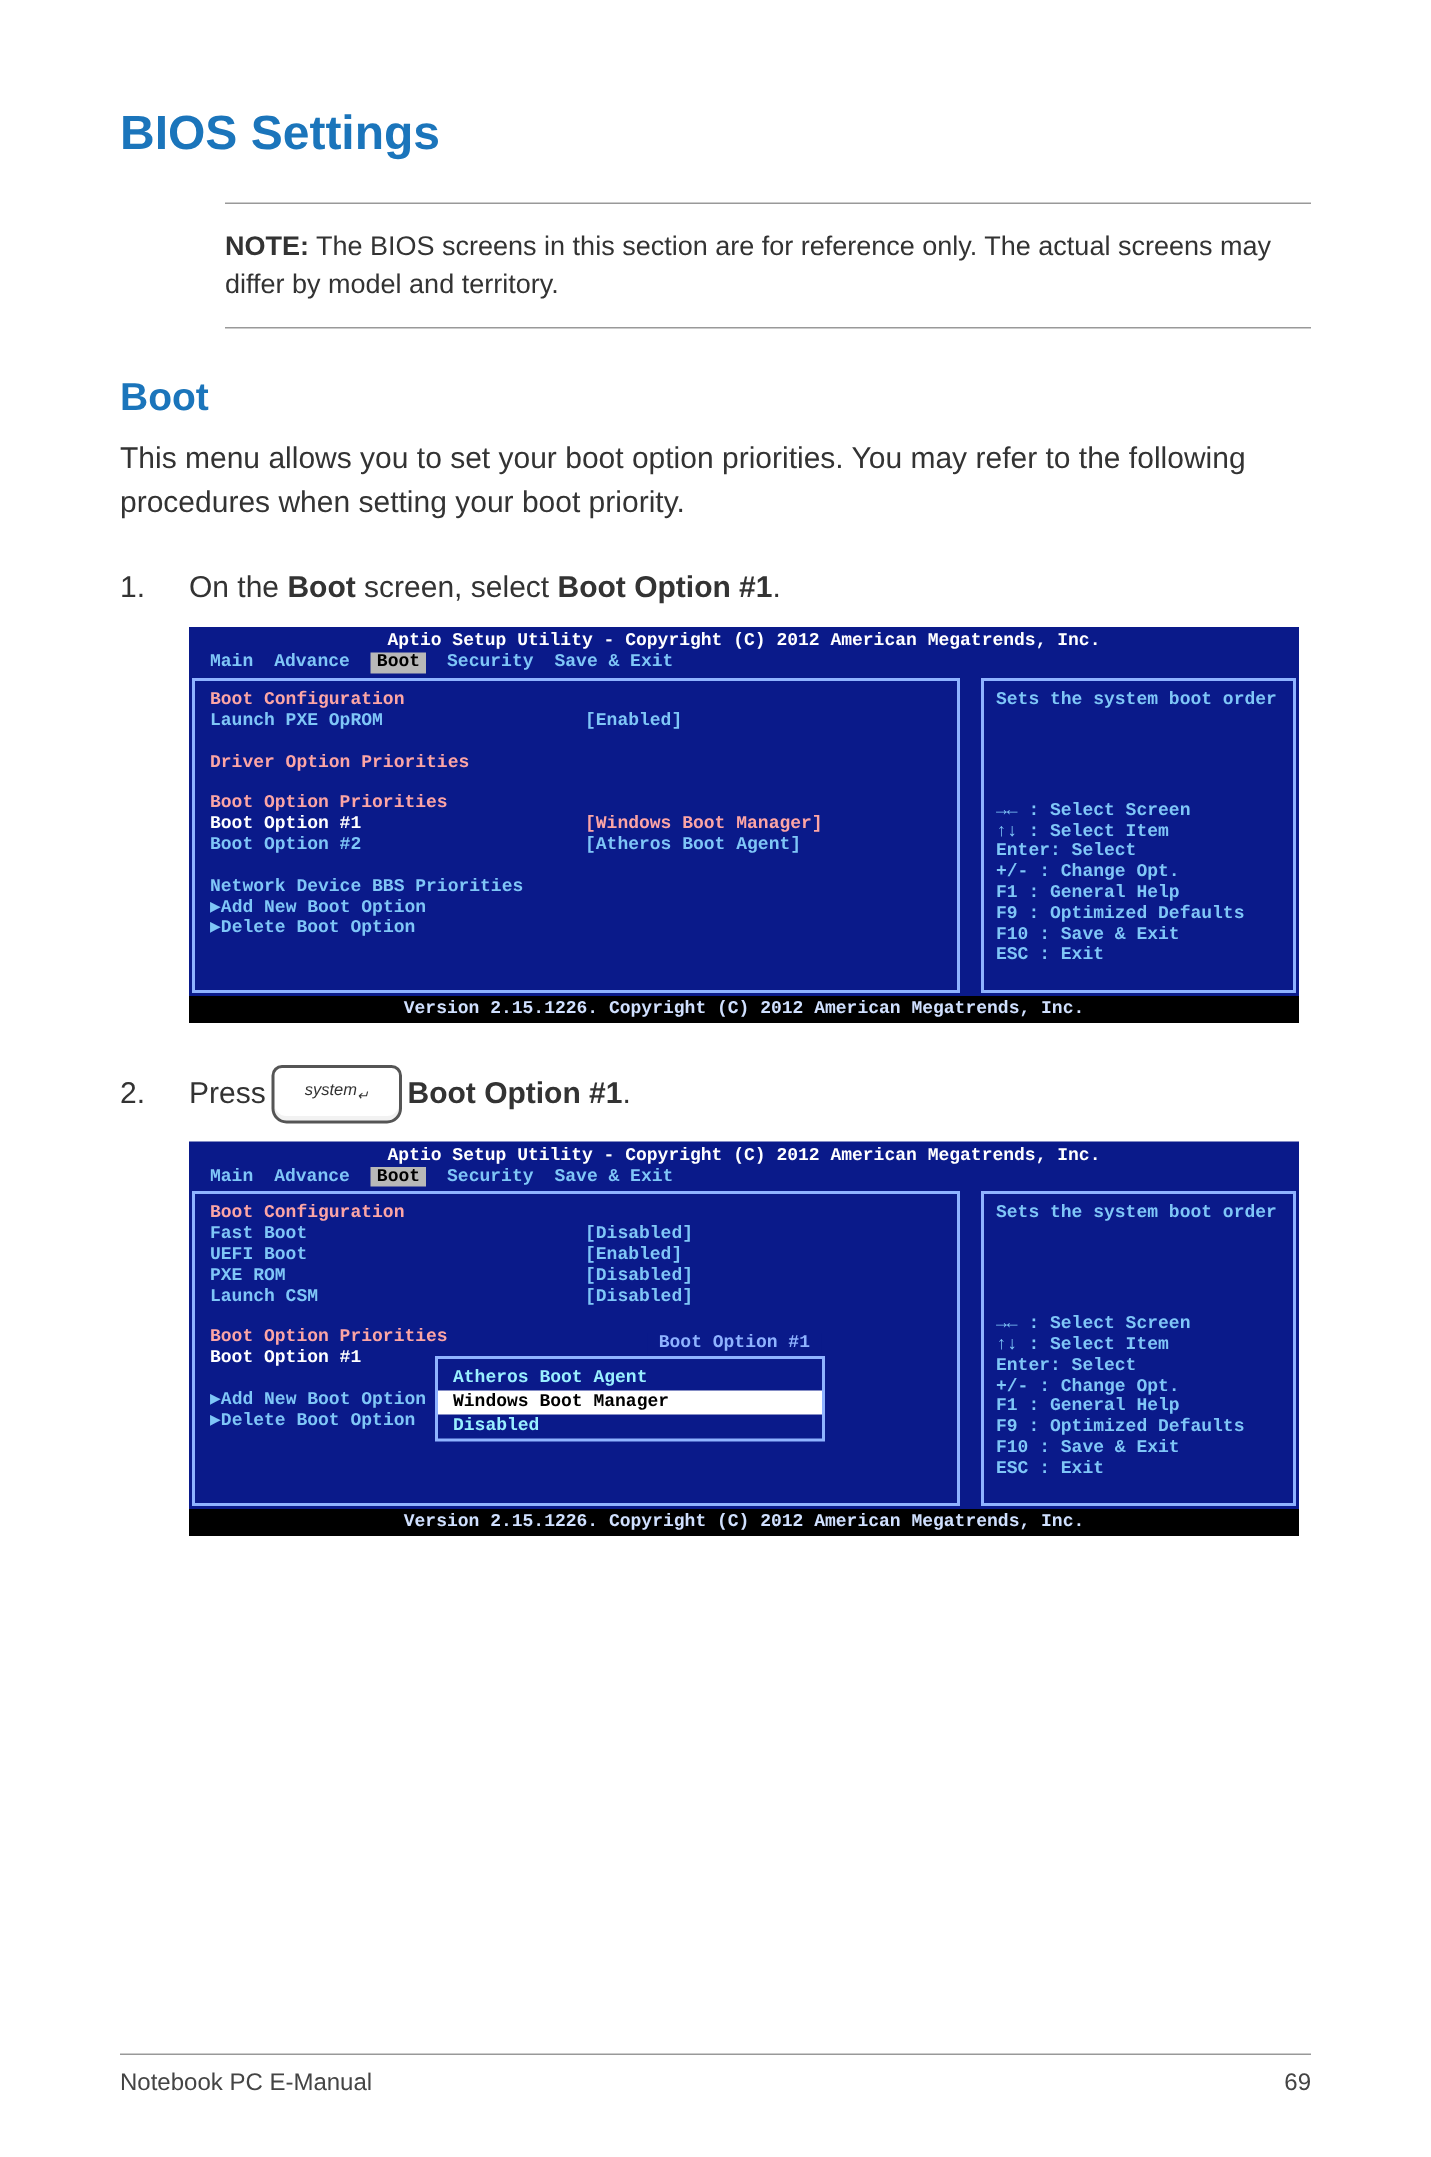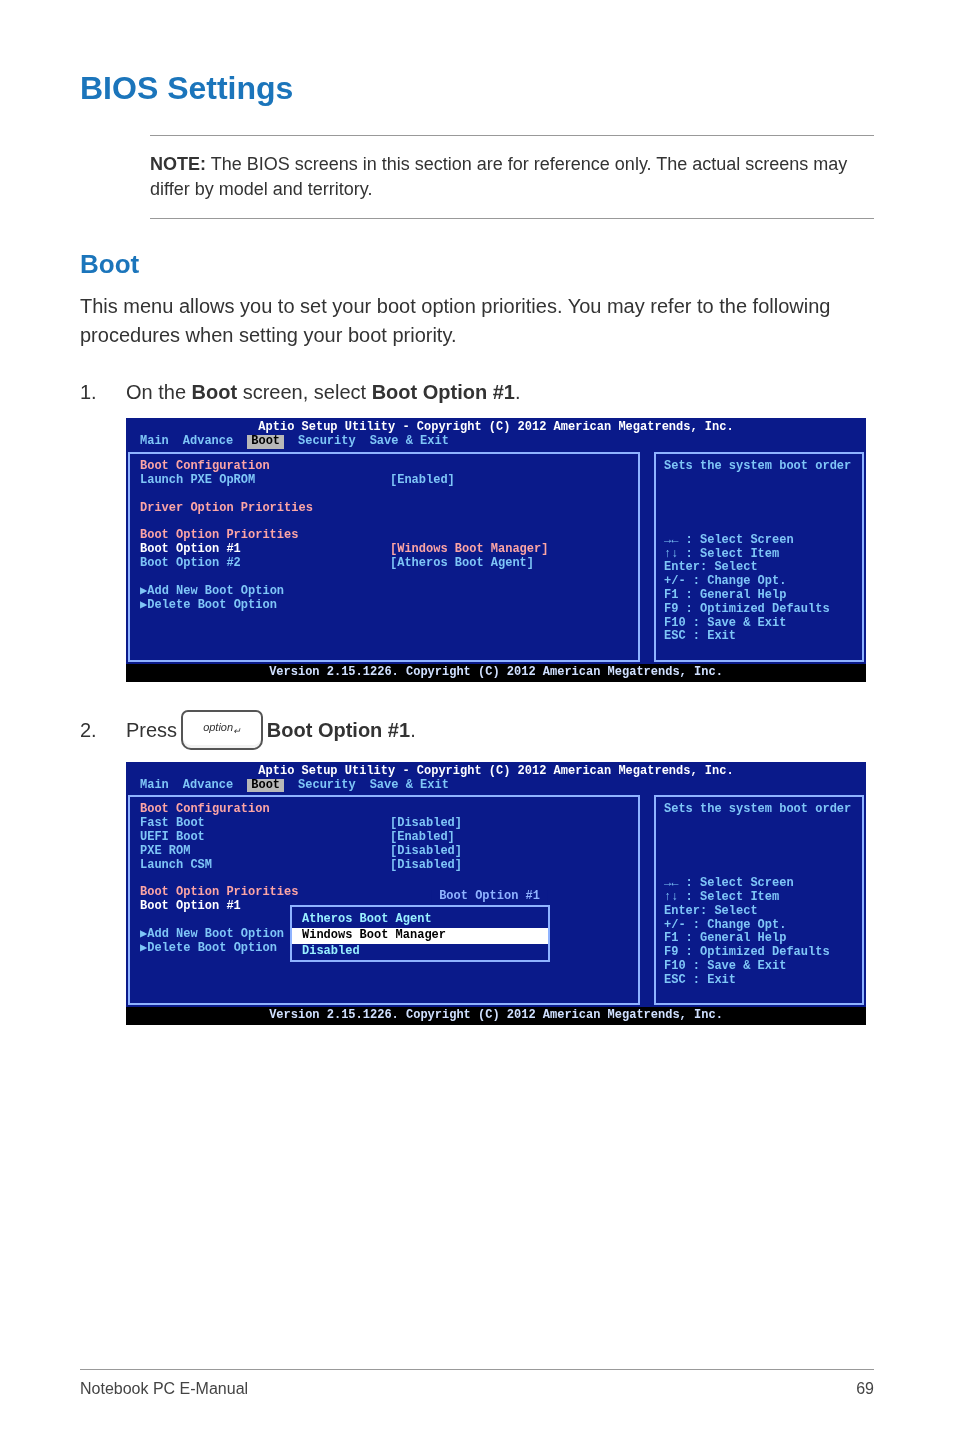--- a/index.html
+++ b/index.html
@@ -227,20 +227,23 @@
       <div class="bios-row selected">
           <span class="bios-label white">Boot Option #1</span>
           <span class="white">[Windows Boot Manager]</span>
         </div>
       <div class="bios-row cyan">
           <span class="bios-label">Boot Option #2</span>
           <span class="bios-val">[Atheros Boot Agent]</span>
         </div>
       <div class="bios-gap"></div>
       <div class="bios-row cyan">
+          <span>Network Device BBS Priorities</span>
+        </div>
+      <div class="bios-row cyan">
           <span class="tri">▶ </span>
           <span>Add New Boot Option</span>
         </div>
       <div class="bios-row cyan">
           <span class="tri">▶ </span>
           <span>Delete Boot Option</span>
         </div>
     </div>
     <div class="bios-right">
       <div class="help-top">Sets the system boot order</div>
@@ -253,21 +256,21 @@
       <div class="help-line">F10  : Save &amp; Exit</div>
       <div class="help-line">ESC  : Exit</div>
     </div>
   </div>
   <div class="bios-footer">Version 2.15.1226. Copyright (C) 2012 American Megatrends, Inc.</div>
 </div>
 
 <div class="step">
   <span class="step-num">2.</span>
   <span>Press </span>
-  <span class="keycap"><span>option</span><sub>↵</sub></span>
+  <span class="keycap"><span>system</span><sub>↵</sub></span>
   <strong>Boot Option #1</strong>
   <span>.</span>
 </div>
 
 <div class="bios">
   <div class="bios-titlebar">Aptio Setup Utility - Copyright (C) 2012 American Megatrends, Inc.</div>
   <div class="bios-tabrow">
     <span class="bios-tab">Main</span>
     <span class="bios-tab">Advance</span>
     <span class="bios-tab active">Boot</span>

